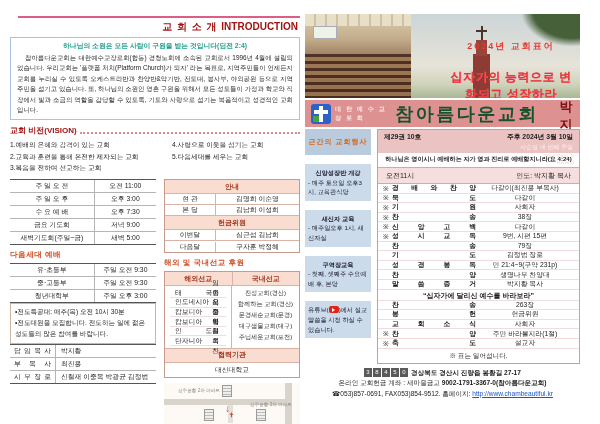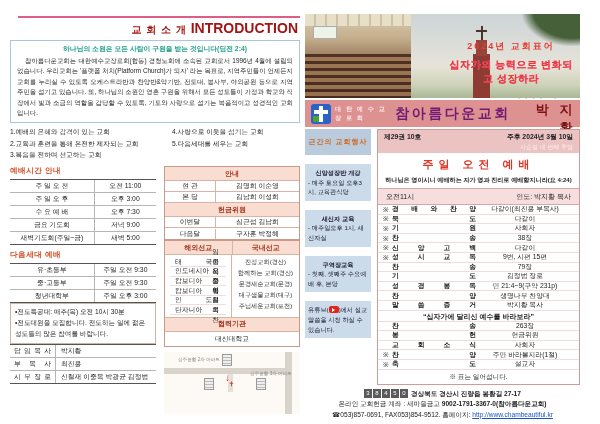--- a/index.html
+++ b/index.html
@@ -3,21 +3,21 @@
 <meta charset="utf-8">
 <style>
   * { margin:0; padding:0; box-sizing:border-box; }
   body { width:600px; height:424px; background:#fff; font-family:"Liberation Sans", sans-serif; color:#1c1c1c; overflow:hidden; }
   .sheet { position:relative; width:600px; height:424px; background:#fff; }
 
   
   .lp { position:absolute; left:10px; top:4px; width:290px; }
   .toprule { height:2px; background:#de5d86; margin:12px 0 2px 8px; }
   .ltitle { text-align:right; color:#a31313; font-weight:bold; font-size:10px; letter-spacing:1px; padding-right:2px; }
-  .ltitle .en { font-size:14px; letter-spacing:0; }
+  .ltitle .en { font-size:10px; letter-spacing:0; }
   .introbox { border:1px solid #a9c5e2; margin-top:3px; padding:3px 6px 4px; }
   .intro-sub { text-align:center; color:#23a08d; font-weight:bold; font-size:6.8px; margin-bottom:2px; }
   .intro-body { font-size:6.4px; line-height:1.62; text-align:justify; text-indent:8px; }
   .vheader { display:flex; align-items:flex-end; margin-top:5px; }
   .vtitle { color:#a31313; font-weight:bold; font-size:8px; white-space:nowrap; }
   .vdots { flex:1; border-bottom:2px dotted #d98a8a; margin:0 0 2px 3px; }
   .vcols { display:flex; margin-top:3px; font-size:6.7px; line-height:1.7; }
   .vcols .c1 { width:162px; } .vcols .c2 { flex:1; }
 
   .cols { display:flex; margin-top:6px; }
@@ -75,29 +75,29 @@
   .screen { position:absolute; left:8px; top:12px; width:24px; height:13px; background:#eef3e8; border:1px solid #aab; }
   .ceil { position:absolute; left:0; right:0; top:0; height:12px; background:repeating-linear-gradient(90deg,#e8dfc8 0 9px,#cfc2a4 9px 11px); }
   .ph2 { flex:1; position:relative; background:linear-gradient(180deg,#ccd5d7 0%,#e6e3d9 62%,#cfd3b9 84%,#a9b896 100%); overflow:hidden; }
   .tower { position:absolute; left:62px; bottom:0; width:17px; height:44px; background:#8d3b33; }
   .spire { position:absolute; left:65px; bottom:42px; width:11px; height:16px; background:#97453a; }
   .xcross-v { position:absolute; left:69.5px; bottom:58px; width:2.5px; height:14px; background:#4a352a; }
   .xcross-h { position:absolute; left:65px; bottom:66px; width:11px; height:2.5px; background:#4a352a; }
   .folia { position:absolute; right:-14px; top:-12px; width:72px; height:44px; background:radial-gradient(ellipse at 70% 20%, #46603a 55%, rgba(70,96,58,0) 72%); }
   .slogan { position:absolute; right:4px; top:26px; width:130px; text-align:center; }
   .slogan .s1 { color:#e8392f; font-weight:bold; font-size:9px; letter-spacing:2px; }
-  .slogan .s2 { color:#e8392f; font-weight:bold; font-size:10px; letter-spacing:0.6px; margin-top:5px; text-shadow:0.4px 0.4px 0 #f6b; }
+  .slogan .s2 { color:#e8392f; font-weight:bold; font-size:12px; letter-spacing:0.6px; margin-top:16px; text-shadow:0.4px 0.4px 0 #f6b; }
 
   .hdrbar { display:flex; align-items:center; height:27px; background:#dd9191; margin-top:2px; padding:0 6px; gap:4px; }
   .logo { position:relative; width:20px; height:20px; background:#2a62c9; border-radius:3px; flex:0 0 auto; }
   .logo .cv { position:absolute; left:8px; top:2px; width:4px; height:16px; background:#fff; }
   .logo .ch { position:absolute; left:3px; top:6px; width:14px; height:4px; background:#fff; }
   .logo .gr { position:absolute; left:2px; bottom:2px; width:6px; height:6px; background:#47a33b; }
   .denom { font-size:6.2px; color:#f7e4e4; font-weight:bold; line-height:1.35; letter-spacing:1.5px; white-space:nowrap; }
-  .cname { font-size:14px; color:#701a75; font-weight:bold; letter-spacing:2.5px; margin-left:5px; white-space:nowrap; }
+  .cname { font-size:18px; color:#14532d; font-weight:bold; letter-spacing:2.5px; margin-left:5px; white-space:nowrap; }
   .hdr-r { margin-left:auto; text-align:right; }
   .hdr-r .p1 { font-size:13px; font-weight:bold; color:#7c1212; letter-spacing:1.5px;font-family:Liberation Mono, monospace; }
   .hdr-r .p2 { font-size:5.6px; color:#f5dcdc; margin-top:1px; }
 
   .mainrow { display:flex; margin-top:2px; align-items:stretch; }
   .sbar { width:66px; display:flex; flex-direction:column; gap:9px; font-size:6.2px; }
   .sb { background:#ccdbe9; padding:4px 3px; line-height:1.55; color:#15152e; }
   .sb-title { background:#b9cbdd; text-align:center; color:#d2691e; font-weight:bold; font-size:7px; letter-spacing:1px; padding:8px 2px; }
   .sb .t { font-weight:bold; text-align:center; display:block; }
   .yt { display:inline-block; width:10px; height:7px; background:#e62117; border-radius:2px; position:relative; vertical-align:-1px; }
@@ -134,36 +134,39 @@
     <div class="toprule"></div>
     <div class="ltitle">
       <span>교 회 소 개</span>
       <span class="en">INTRODUCTION</span>
     </div>
     <div class="introbox">
       <div class="intro-sub">하나님의 소원은 모든 사람이 구원을 받는 것입니다(딤전 2:4)</div>
       <div class="intro-body">참아름다운교회는 대한예수교장로회(합동) 경청노회에 소속된 교회로서 1996년 4월에 설립되었습니다. 우리교회는 '플랫폼 처치(Platform Church)가 되자' 라는 목표로, 지역주민들이 언제든지 교회를 누리실 수 있도록 오케스트라반과 찬양반&amp;악기반, 전도대, 봉사부, 야외공원 등으로 지역주민을 섬기고 있습니다. 또, 하나님의 소원인 영혼 구원을 위해서 모든 성도들이 가정과 학교와 직장에서 빛과 소금의 역할을 감당할 수 있도록, 기도와 사랑으로 섬기는 복음적이고 성경적인 교회입니다.</div>
     </div>
 
+    <div class="vheader">
+      <span class="vtitle">교회 비전(VISION)</span>
+      <span class="vdots"></span>
+    </div>
     <div class="vcols">
       <div class="c1">
         <div>1.예배의 은혜와 감격이 있는 교회</div>
         <div>2.교육과 훈련을 통해 온전한 제자되는 교회</div>
         <div>3.복음을 전하며 선교하는 교회</div>
       </div>
       <div class="c2">
         <div>4.사랑으로 이웃을 섬기는 교회</div>
         <div>5.다음세대를 세우는 교회</div>
       </div>
     </div>
 
     <div class="cols">
 
       <div class="colL">
-        <div class="ohead">예배시간 안내</div>
         <div class="tbl">
           <div class="r">
               <div class="l">주 일 오 전</div>
               <div class="v">오전 11:00</div>
             </div>
           <div class="r">
               <div class="l">주 일 오 후</div>
               <div class="v">오후 3:00</div>
             </div>
           <div class="r">
@@ -233,20 +236,21 @@
           <div class="r">
               <div class="l">이번달</div>
               <div class="v">심근섭 김남희</div>
             </div>
           <div class="r last">
               <div class="l">다음달</div>
               <div class="v">구자훈 박정혜</div>
             </div>
         </div>
 
+        <div class="ohead">해외 및 국내선교 후원</div>
         <div class="ms">
           <div class="heads">
             <div class="hb">해외선교</div>
             <div>국내선교</div>
           </div>
           <div class="body">
             <div class="ovs">
               <div class="orow">
                   <span class="mc">태 국</span>
                   <span class="mn">임종식</span>
@@ -362,21 +366,20 @@
 
       <div class="content">
         <div class="iband">
           <div class="r1">
             <span>제29권 10호</span>
             <span>주후 2024년 3월 10일</span>
           </div>
           <div class="r2">사순절 네 번째 주일</div>
         </div>
 
-        <div class="stitle">주일 오전 예배</div>
         <div class="verse">하나님은 영이시니 예배하는 자가 영과 진리로 예배할지니라(요 4:24)</div>
         <div class="timerow">
           <span>오전11시</span>
           <span>인도: 박지황 목사</span>
         </div>
 
         <div class="orow">
             <span class="ostar">※</span>
             <span class="oitem">경 배 와 찬 양</span>
             <span class="oval">다같이(최진용 부목사)</span>

